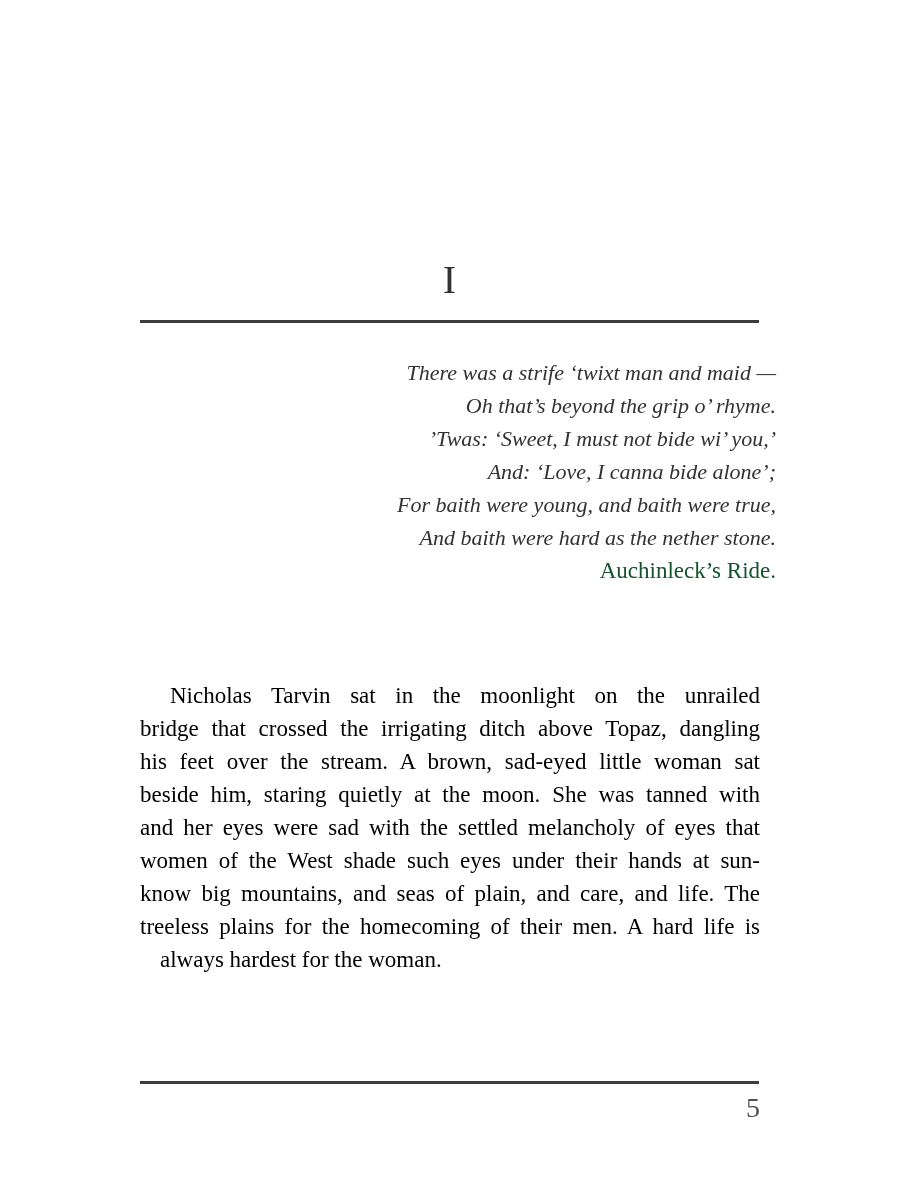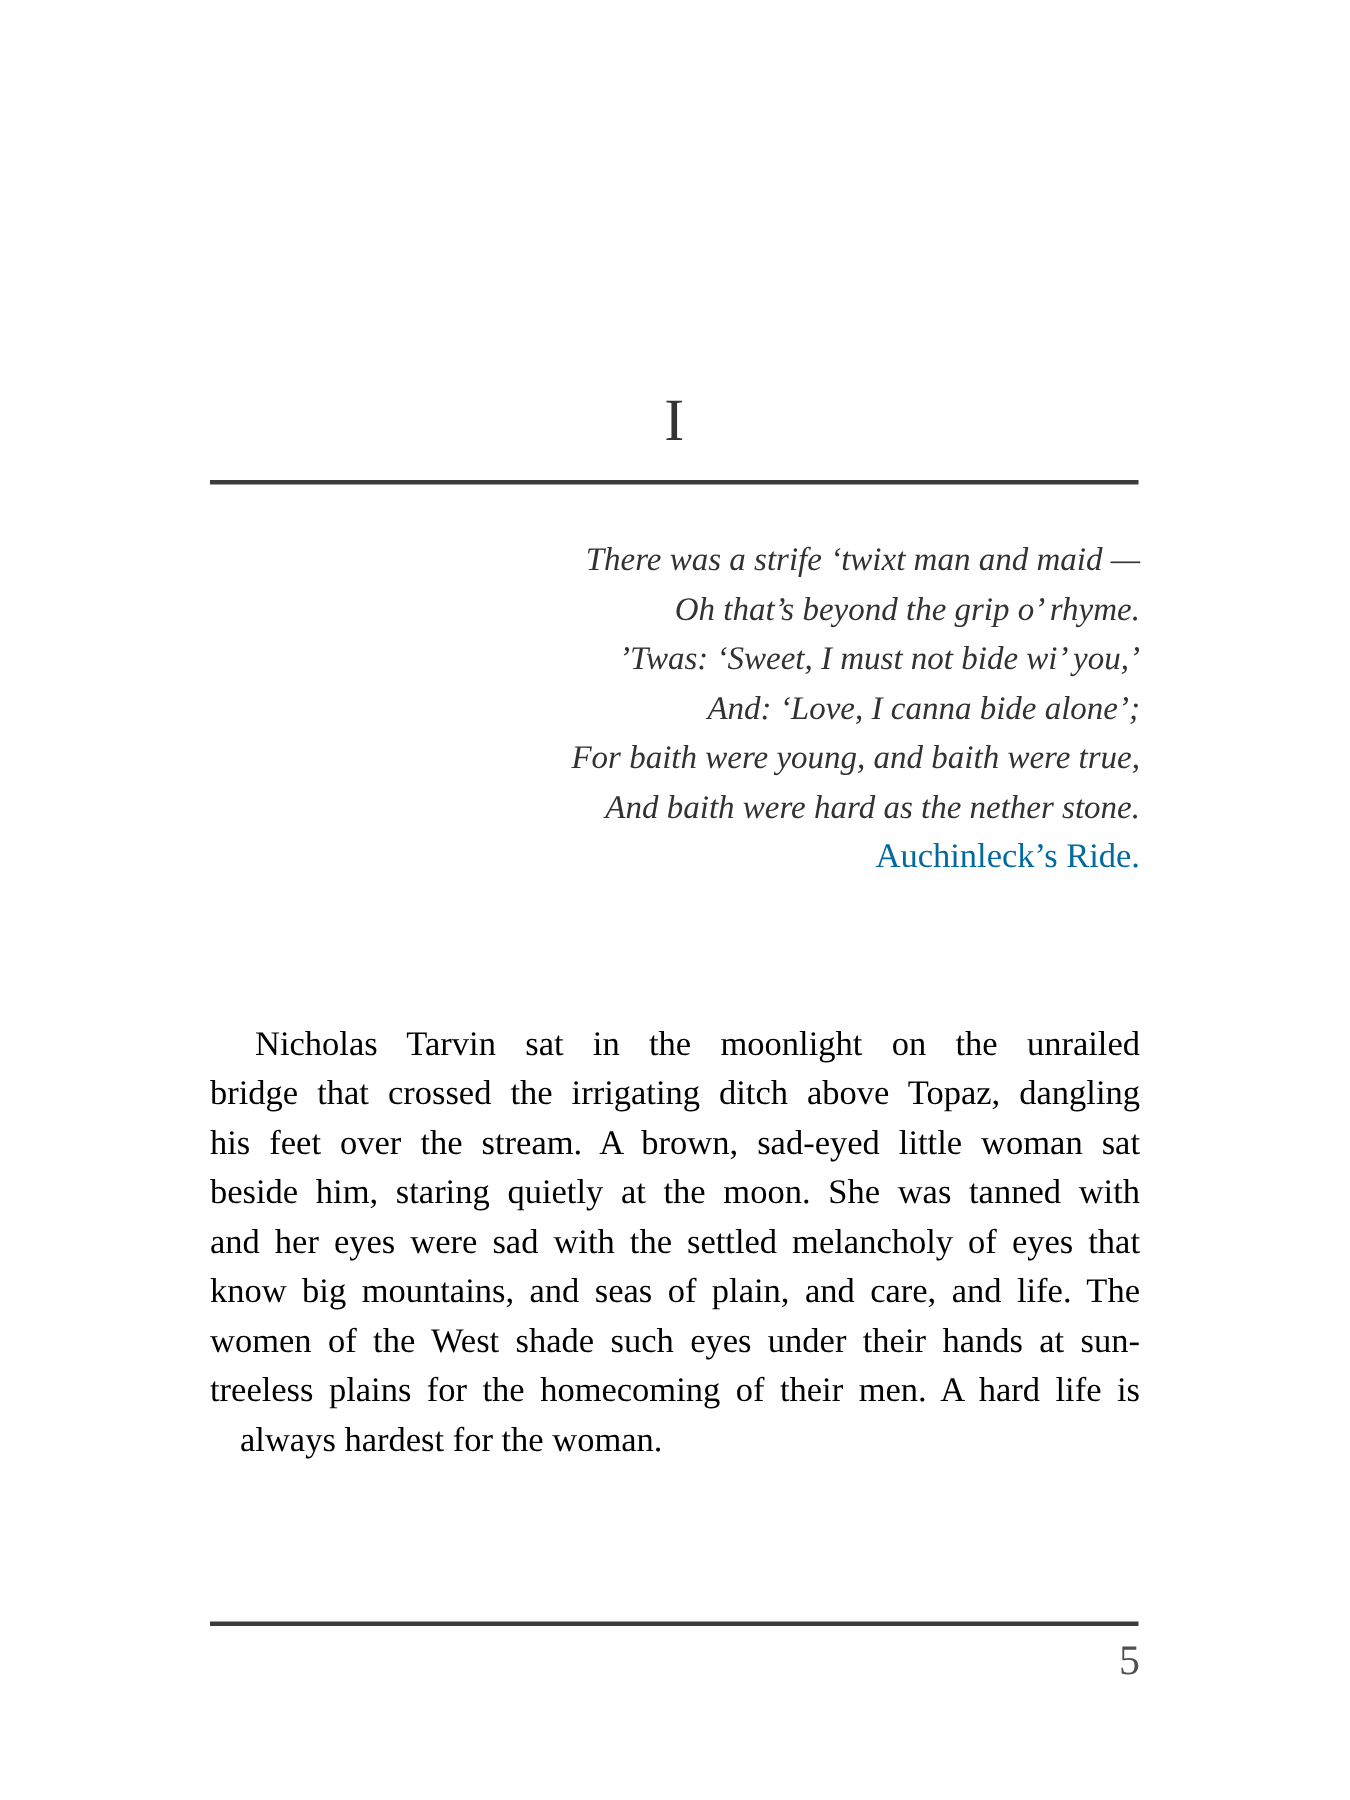--- a/index.html
+++ b/index.html
@@ -28,35 +28,35 @@
     left: 140px;
     width: 619px;
     height: 3px;
     background: #3c3c3c;
   }
   .rule-top { top: 320px; }
   .rule-bottom { top: 1081px; }
   .epigraph {
     position: absolute;
     top: 356px;
-    left: 140px;
+    left: 156px;
     width: 620px;
     text-align: right;
     font-style: italic;
     font-size: 22px;
     line-height: 33px;
     color: #323232;
   }
   .epigraph .line { text-align: right; }
   .epigraph-attribution {
     font-style: normal;
     font-size: 23px;
     line-height: 33px;
     text-align: right;
-    color: #0369a1;
+    color: #14532d;
   }
   .paragraph {
     position: absolute;
     top: 679px;
     left: 140px;
     width: 620px;
     font-size: 23px;
     line-height: 33px;
     color: #000000;
   }
@@ -101,22 +101,22 @@
       </div>
     <div class="epigraph-attribution">Auchinleck’s Ride.</div>
   </div>
 
   <div class="paragraph">
       <div class="line">Nicholas Tarvin sat in the moonlight on the unrailed</div>
       <div class="line">bridge that crossed the irrigating ditch above Topaz, dangling</div>
       <div class="line">his feet over the stream. A brown, sad-eyed little woman sat</div>
       <div class="line">beside him, staring quietly at the moon. She was tanned with</div>
       <div class="line">and her eyes were sad with the settled melancholy of eyes that</div>
+      <div class="line">women of the West shade such eyes under their hands at sun-</div>
       <div class="line">know big mountains, and seas of plain, and care, and life. The</div>
-      <div class="line">women of the West shade such eyes under their hands at sun-</div>
       <div class="line">treeless plains for the homecoming of their men. A hard life is</div>
       <div class="line">always hardest for the woman.</div>
     </div>
 
   <div class="rule rule-bottom"></div>
 
   <div class="page-number">5</div>
 
 </div>
 

